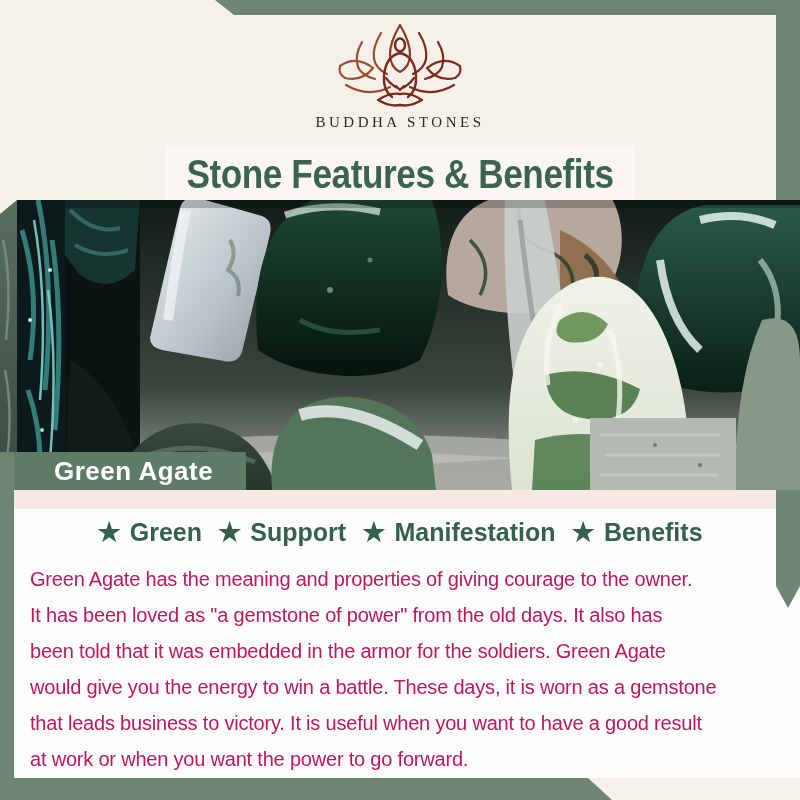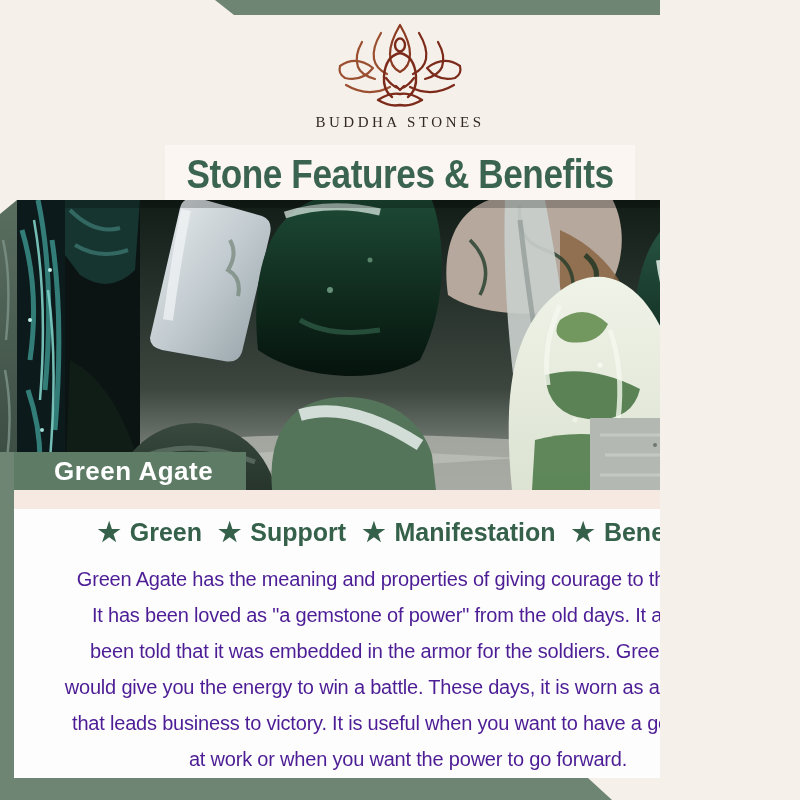--- a/index.html
+++ b/index.html
@@ -1,17 +1,17 @@
 <!DOCTYPE html>
 <html><head>
 <meta charset="utf-8">
 <style>
   html,body{margin:0;padding:0;}
   body{background:#f6f0ea;font-family:"Liberation Sans",sans-serif;}
-  .canvas{position:relative;width:660px;height:800px;overflow:hidden;background:#f6f0ea;}
+  .canvas{position:relative;width:800px;height:800px;overflow:hidden;background:#f6f0ea;}
 
   
   .top-band{position:absolute;left:0;top:0;width:800px;height:15px;background:#6f8574;
     clip-path:polygon(215px 0,800px 0,800px 15px,234px 15px);}
   .right-ribbon{position:absolute;left:776px;top:0;width:24px;height:608px;background:#6f8574;
     clip-path:polygon(0 0,24px 0,24px 586px,12px 608px,0 586px);}
   .bottom-band{position:absolute;left:0;top:778px;width:640px;height:22px;background:#6f8574;
     clip-path:polygon(0 0,588px 0,612px 22px,0 22px);}
   .left-col{position:absolute;left:0;top:452px;width:14px;height:348px;background:#6f8574;}
 
@@ -39,22 +39,22 @@
     color:#ffffff;font-size:26px;font-weight:bold;line-height:38px;padding-left:40px;
     box-sizing:border-box;letter-spacing:0.5px;}
 
   
   .features{position:absolute;left:0;top:514px;width:800px;display:flex;justify-content:center;
     align-items:center;gap:16px;font-size:25px;font-weight:bold;color:#35604a;height:36px;}
   .feature-item{display:flex;align-items:center;gap:9px;white-space:nowrap;}
   .feature-item .star{font-size:26px;line-height:1;}
 
   
-  .description{position:absolute;left:30px;top:561px;width:756px;color:#4c1d95;
-    font-size:20px;line-height:36px;letter-spacing:-0.2px;white-space:pre-line;text-align:center;}
+  .description{position:absolute;left:30px;top:561px;width:756px;color:#be185d;
+    font-size:20px;line-height:36px;letter-spacing:-0.2px;white-space:pre-line;}
 </style>
 </head>
 <body>
 
 <div class="canvas">
 
   <div class="title-band"></div>
   <div class="pink-strip"></div>
   <div class="white-card"></div>
 

